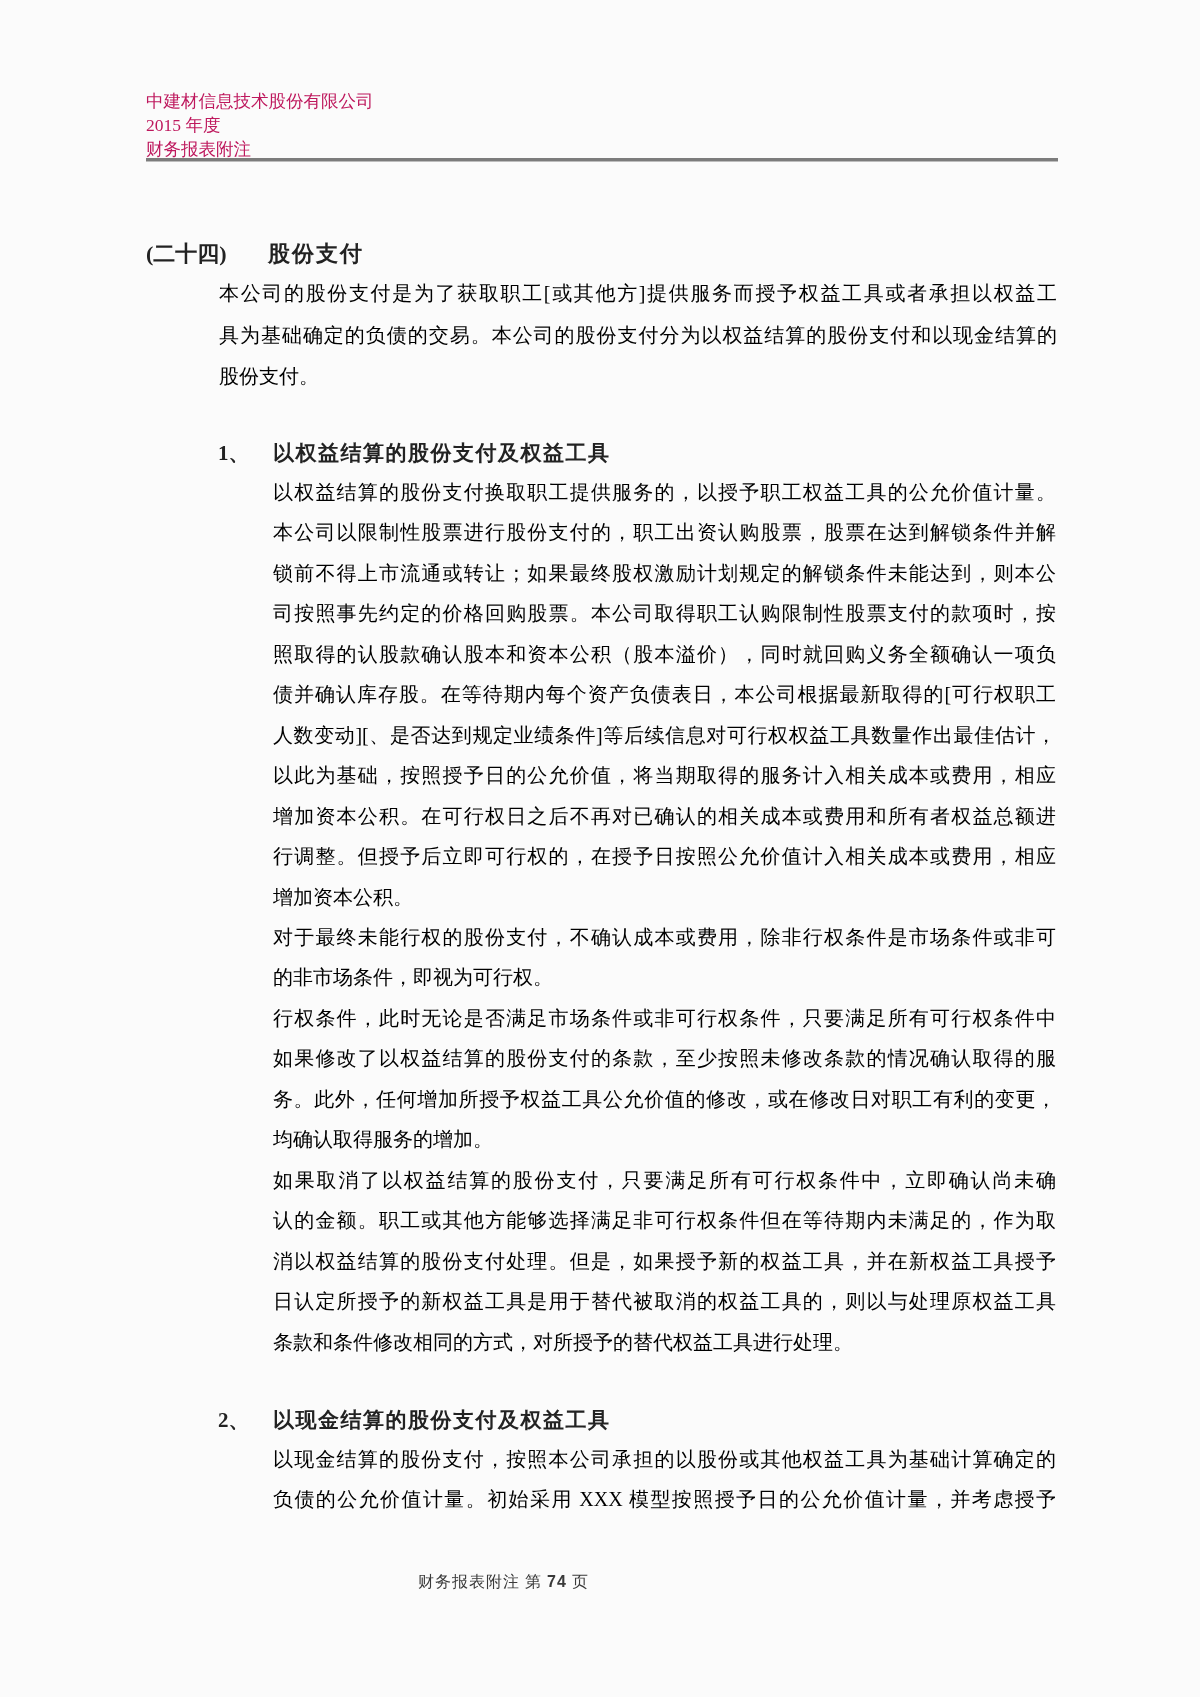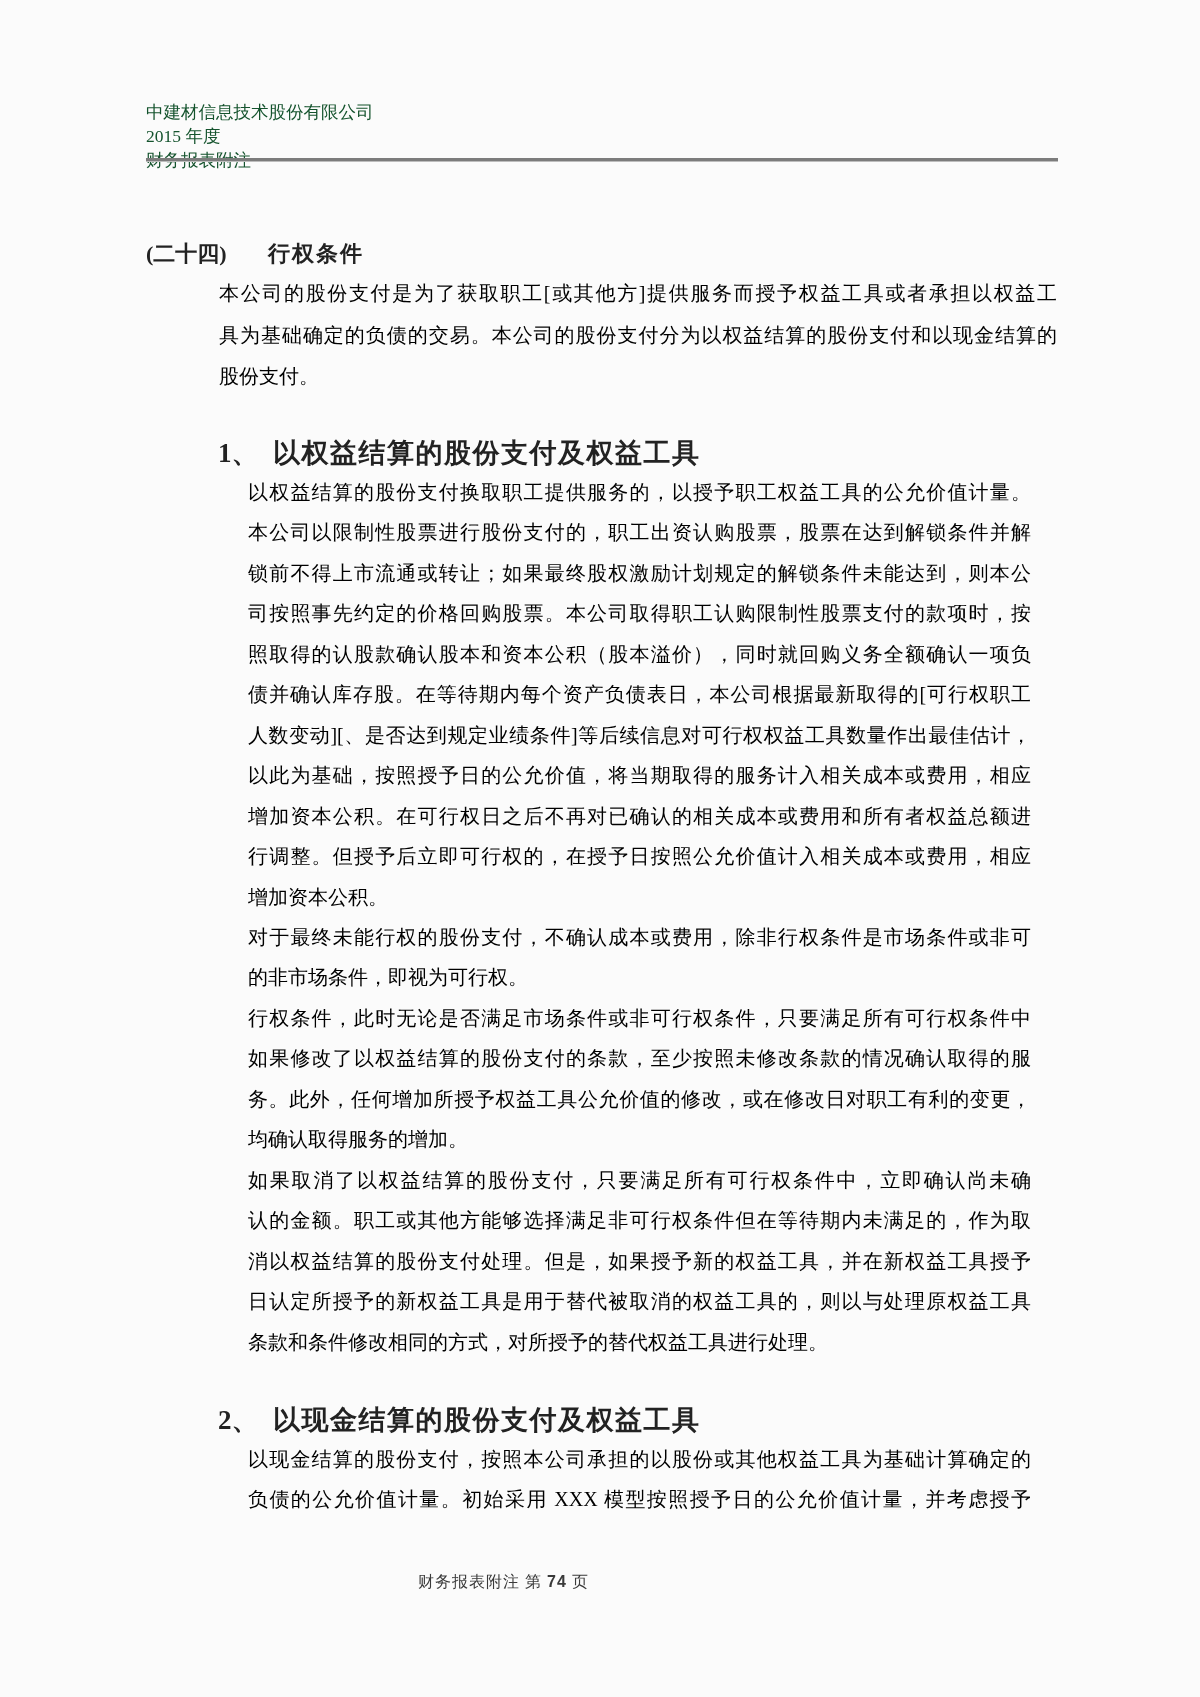--- a/index.html
+++ b/index.html
@@ -6,22 +6,22 @@
   body{
     width:1200px;height:1697px;
     background:#fafafa;
     font-family:"Liberation Serif","DejaVu Serif",serif;
     color:#2f2f2f;
     position:relative;
     overflow:hidden;
   }
   .page{position:absolute;inset:0;background:#fbfbfb;}
   .header{
-    position:absolute;left:146px;top:100px;
-    font-size:17.5px;line-height:24px;color:#14532d;
+    position:absolute;left:146px;top:89px;
+    font-size:17.5px;line-height:24px;color:#be185d;
   }
   .header .hline{white-space:nowrap;}
   .rule{
     position:absolute;left:146px;top:158px;width:912px;height:3px;
     background:#7c7c7c;border-bottom:1px solid #bdbdbd;
   }
   .section-heading{
     position:absolute;left:146px;top:239px;
     font-size:22px;font-weight:bold;color:#222;
   }
@@ -37,31 +37,31 @@
   .intro{
     position:absolute;left:219px;top:273px;width:838px;
     line-height:41.5px;
   }
   .line{text-align:left;}
   .line.just{text-align:justify;text-align-last:justify;}
   .line.end{text-align:right;text-align-last:left;}
   .sub{position:absolute;left:218px;width:838px;}
   #sub1{top:440px;}
   #sub2{top:1407px;}
-  .sub-heading{font-size:27px;font-weight:bold;color:#222;line-height:26px;}
+  .sub-heading{font-size:21px;font-weight:bold;color:#222;line-height:26px;}
   .sub-heading .num{
     display:inline-block;width:55px;
     font-family:"Liberation Serif","DejaVu Serif",serif;
   }
   .sub-heading .title{
     font-family:"Liberation Sans","DejaVu Sans",sans-serif;
     letter-spacing:1.5px;
   }
   .sub-body{
-    margin-left:30px;margin-top:6px;width:783px;
+    margin-left:55px;margin-top:6px;width:783px;
     line-height:40.45px;
   }
   .footer{
     position:absolute;left:0;top:1572px;width:1007px;
     text-align:center;font-size:16px;color:#3a3a3a;
     letter-spacing:1px;
   }
   .footer .pg-num{
     font-family:"Liberation Sans","DejaVu Sans",sans-serif;
     font-weight:600;
@@ -74,21 +74,21 @@
 
   <div class="header">
     <div class="hline">中建材信息技术股份有限公司</div>
     <div class="hline">2015 年度</div>
     <div class="hline">财务报表附注</div>
   </div>
 
   <div class="rule"></div>
 
   <div class="section-heading">
-    <span class="num">(二十四)</span><span class="title">行权条件</span>
+    <span class="num">(二十四)</span><span class="title">股份支付</span>
   </div>
 
   <div class="intro textblock">
       <div class="line just">本公司的股份支付是为了获取职工[或其他方]提供服务而授予权益工具或者承担以权益工</div>
       <div class="line just">具为基础确定的负债的交易。本公司的股份支付分为以权益结算的股份支付和以现金结算的</div>
       <div class="line end">股份支付。</div>
     </div>
 
   <div class="sub" id="sub1">
     <div class="sub-heading">

